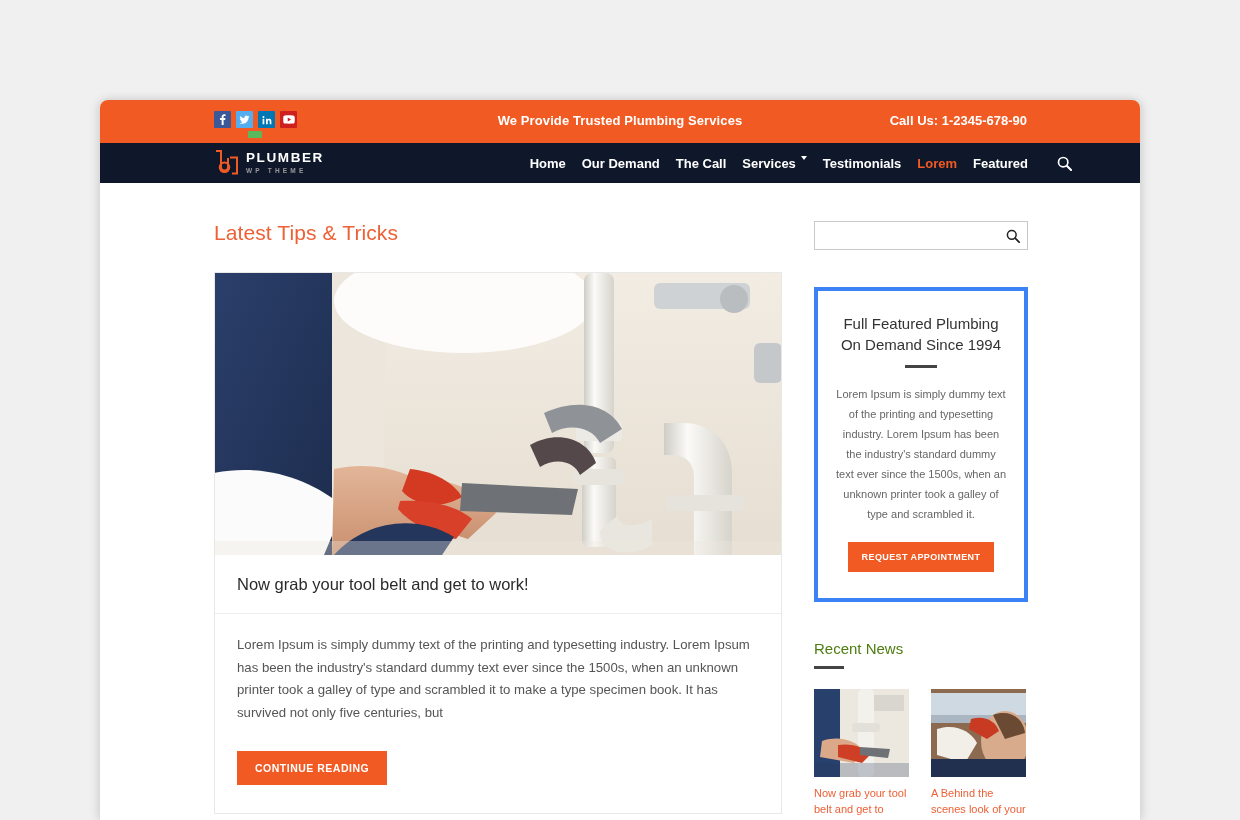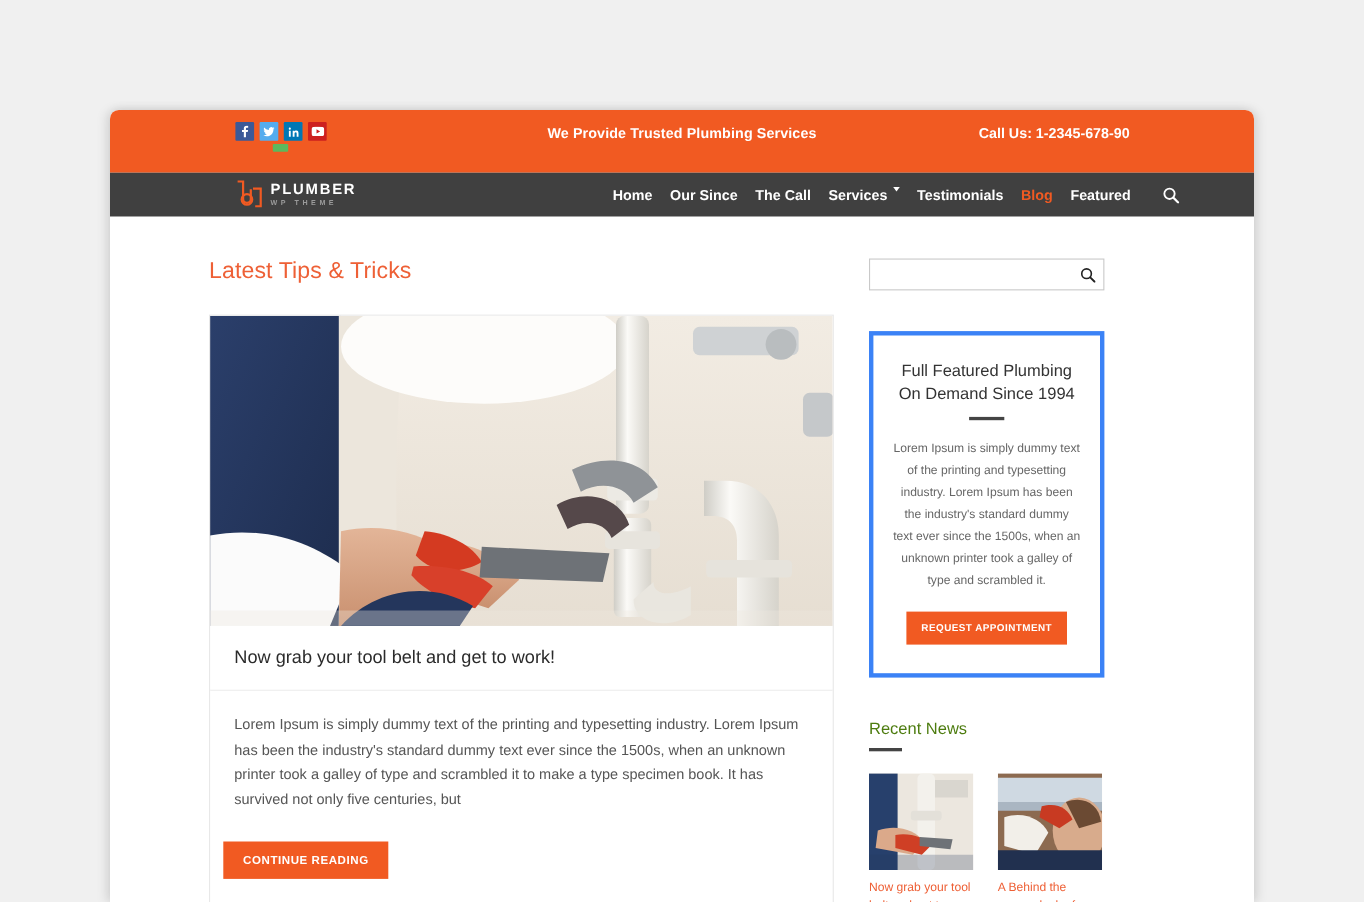--- a/index.html
+++ b/index.html
@@ -17,21 +17,21 @@
     width: 1040px; height: 720px;
     background: #ffffff;
     border-radius: 8px 8px 0 0;
     overflow: hidden;
     box-shadow: -3px 0 10px rgba(0,0,0,0.10), 3px 0 10px rgba(0,0,0,0.10);
   }
 
   
   .topbar {
     position: relative;
-    height: 57px;
+    height: 43px;
     background: #f15a22;
     color: #ffffff;
   }
   .social {
     position: absolute;
     left: 114px; top: 11px;
     display: flex; gap: 5px;
   }
   .social a {
     width: 17px; height: 17px;
@@ -66,21 +66,21 @@
     position: absolute;
     right: 113px; top: 13px;
     font-size: 13px;
     font-weight: bold;
   }
 
   
   .navbar {
     position: relative;
     height: 40px;
-    background: #404040;
+    background: #0f172a;
   }
   .logo {
     position: absolute;
     left: 114px; top: 6px;
     display: flex; align-items: center; gap: 7px;
     text-decoration: none;
   }
   .logo-mark { width: 25px; height: 27px; display: block; }
   .logo-text { line-height: 1; }
   .logo-name {
@@ -123,21 +123,21 @@
   }
   .nav-search {
     padding: 0 6px 0 14px;
     display: flex; align-items: center;
     cursor: pointer;
   }
 
   
   .page {
     position: relative;
-    padding: 0 90px;
+    padding: 0 114px;
     background: #ffffff;
     height: 581px;
   }
   .columns { display: flex; gap: 32px; padding-top: 38px; }
   .col-main { width: 568px; flex: none; }
   .col-side { width: 214px; flex: none; }
 
   
   .page-title {
     color: #ee6036;
@@ -166,21 +166,21 @@
     border-bottom: 1px solid #ededed;
   }
   .post-excerpt {
     font-size: 13.2px;
     line-height: 1.72;
     color: #555555;
     padding: 20px 22px 4px;
   }
   .btn-continue {
     display: inline-block;
-    margin: 22px 12px 28px;
+    margin: 22px 22px 28px;
     background: #f15a22;
     color: #ffffff;
     font-size: 10.5px;
     font-weight: bold;
     letter-spacing: 0.5px;
     padding: 11px 18px;
     border: none;
     cursor: pointer;
     font-family: inherit;
     text-align: center;
@@ -316,34 +316,34 @@
       <span class="logo-text">
         <span class="logo-name">PLUMBER</span>
         <span class="logo-sub">WP THEME</span>
       </span>
     </a>
     <nav class="nav" id="nav-items">
         <a href="#">
           <span>Home</span>
         </a>
         <a href="#">
-          <span>Our Since</span>
+          <span>Our Demand</span>
         </a>
         <a href="#">
           <span>The Call</span>
         </a>
         <a href="#">
           <span>Services</span>
           <span class="caret"></span>
         </a>
         <a href="#">
           <span>Testimonials</span>
         </a>
         <a href="#" class="active">
-          <span>Blog</span>
+          <span>Lorem</span>
         </a>
         <a href="#">
           <span>Featured</span>
         </a>
       </nav>
     <span class="nav-search" style="position:absolute;right:62px;top:0;height:40px;">
       <svg width="15" height="15" viewBox="0 0 16 16" aria-hidden="true">
           <circle cx="6.6" cy="6.6" r="5" fill="none" stroke="#fff" stroke-width="1.8"></circle>
           <path d="M10.4 10.4 15 15" stroke="#fff" stroke-width="2.2" stroke-linecap="round"></path>
         </svg>

